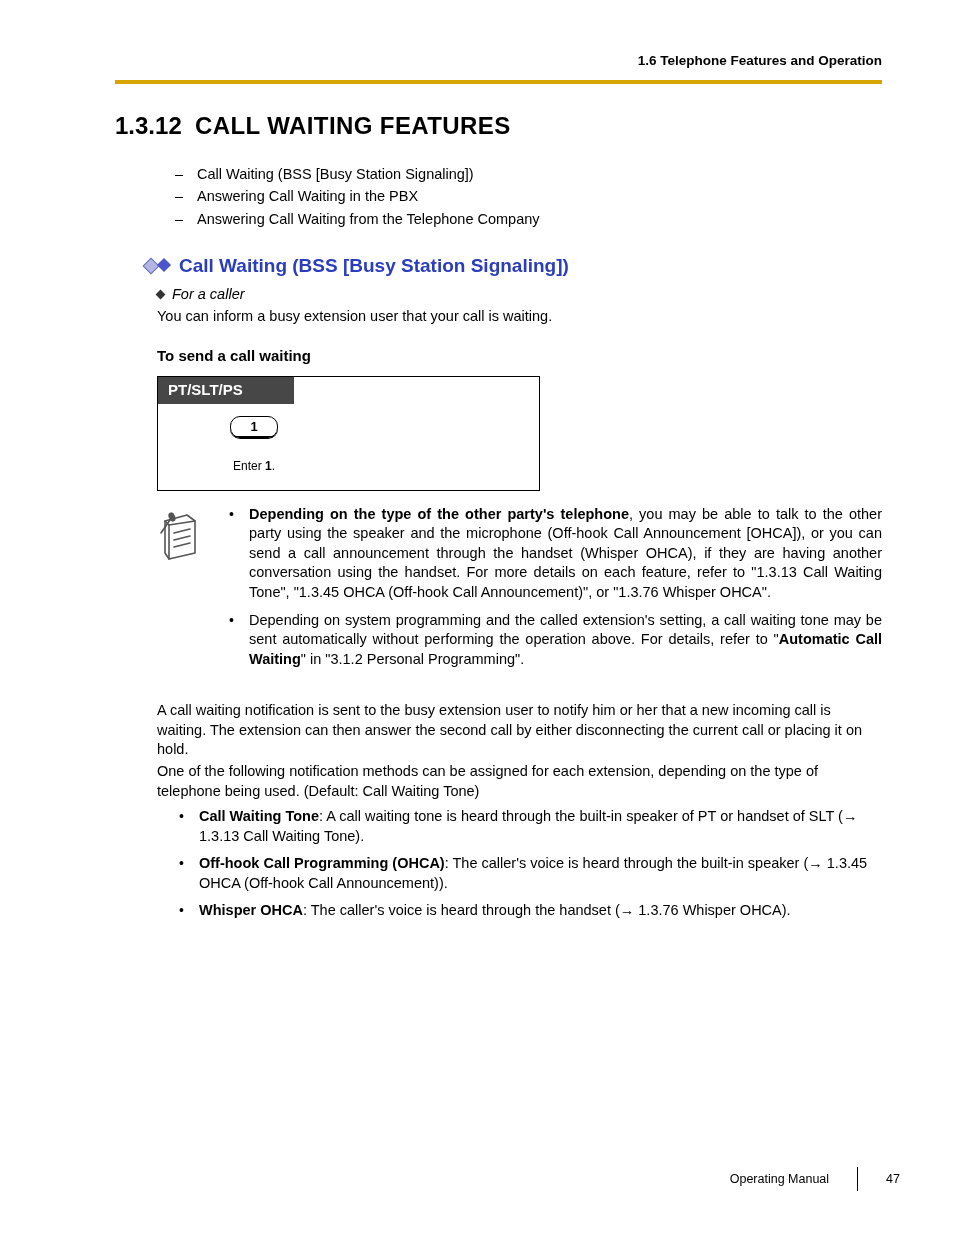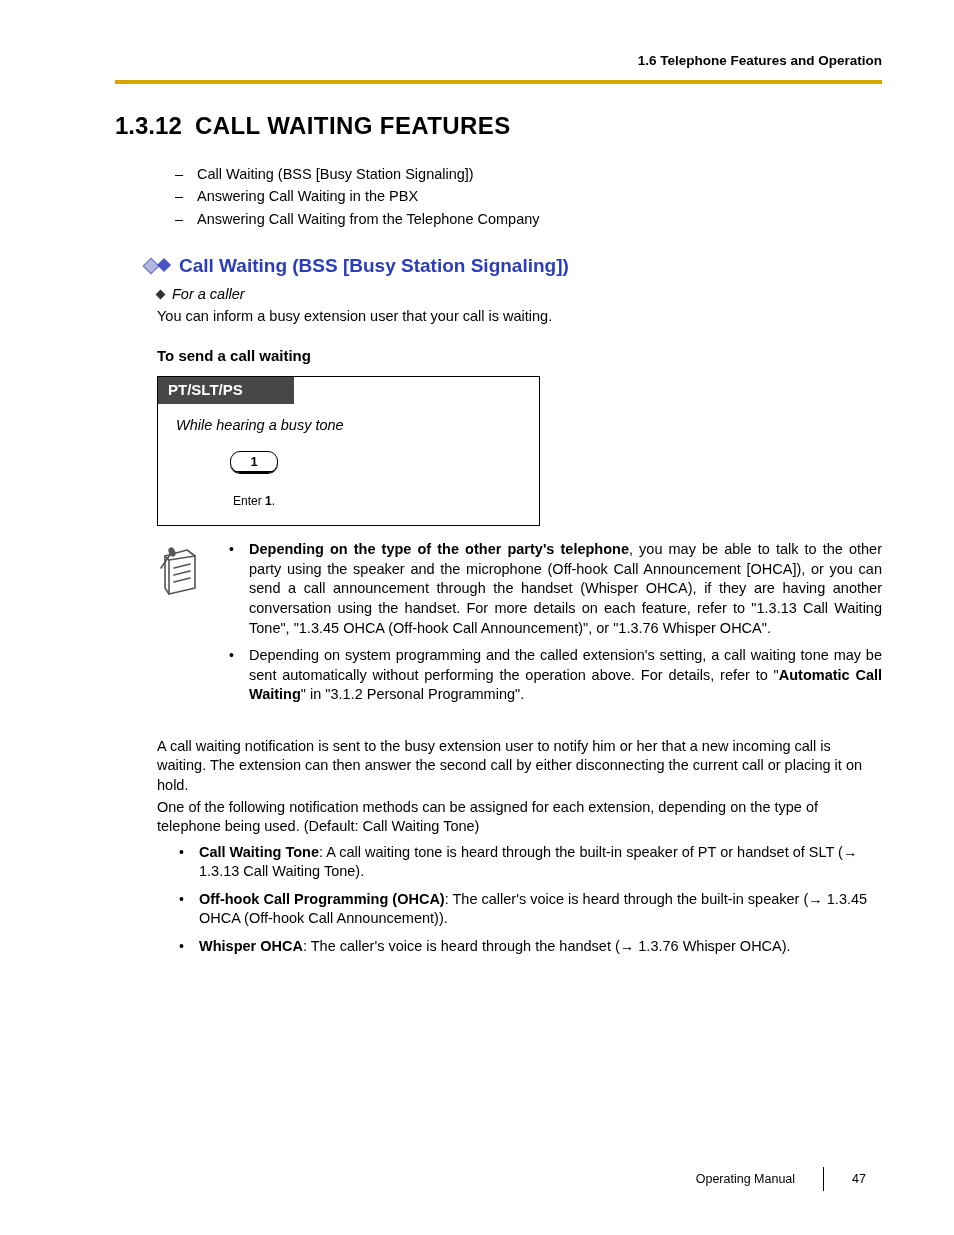--- a/index.html
+++ b/index.html
@@ -205,21 +205,21 @@
     left: 2px;
     top: 0;
     font-size: 14px;
   }
   p.body {
     margin: 0 0 2px 42px;
   }
   .footer {
     position: absolute;
     bottom: 44px;
-    right: 88px;
+    right: 54px;
     font-size: 12.5px;
     display: flex;
     align-items: center;
     gap: 28px;
   }
   .footer .bar {
     width: 1px;
     height: 24px;
     background: #000;
   }
@@ -254,21 +254,20 @@
   </div>
 
   <p class="dia-line">For a caller</p>
   <p class="plain">You can inform a busy extension user that your call is waiting.</p>
 
   <p class="mini-head">To send a call waiting</p>
 
   <div class="proc-box">
     <div class="proc-tab">PT/SLT/PS</div>
     <div class="proc-body">
-      <div class="cond">While hearing a busy tone</div>
       <div class="key-row">
         <span class="key"><span>1</span></span>
         <div class="key-cap">
           <span>Enter </span><b>1</b><span>.</span>
         </div>
       </div>
     </div>
   </div>
 
   <div class="note-block">

